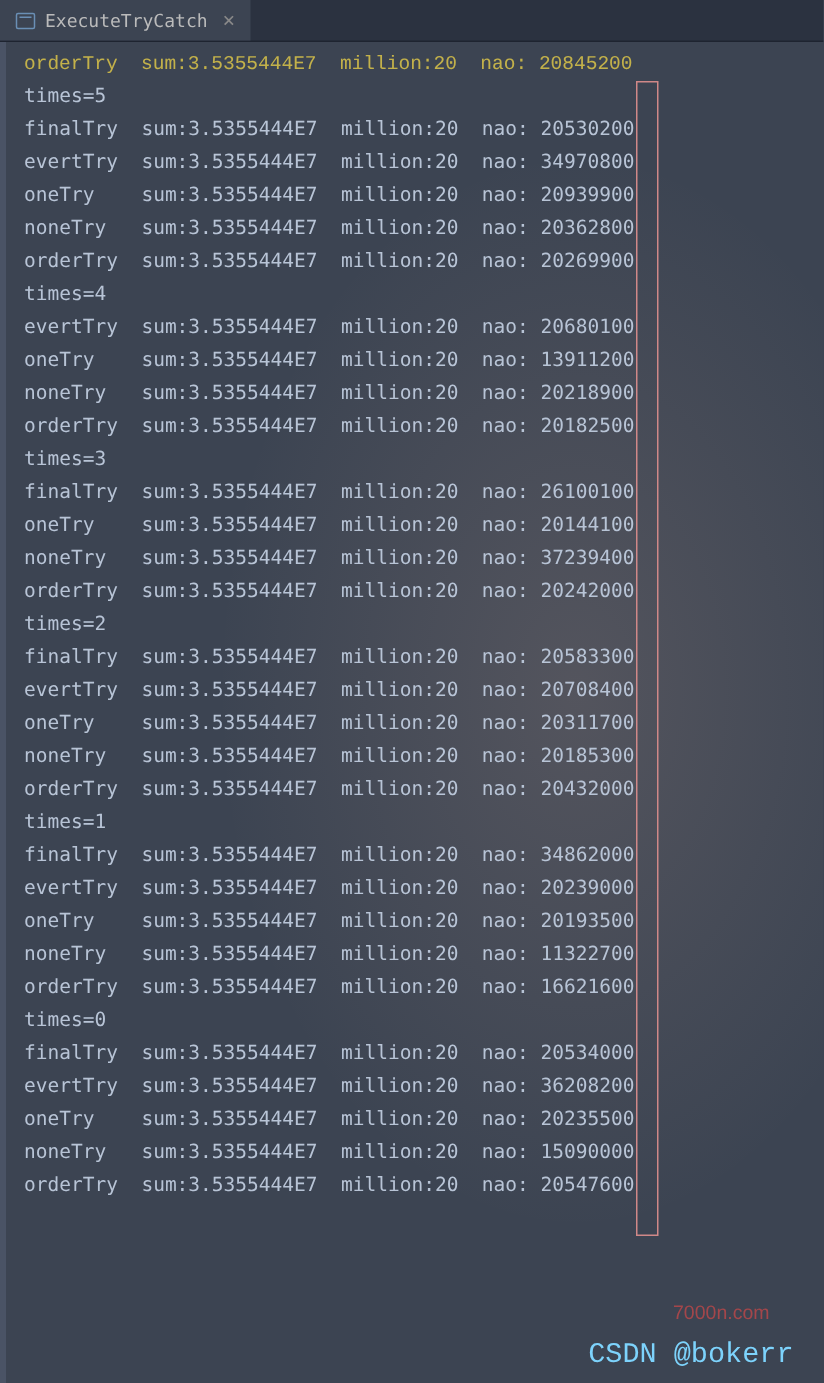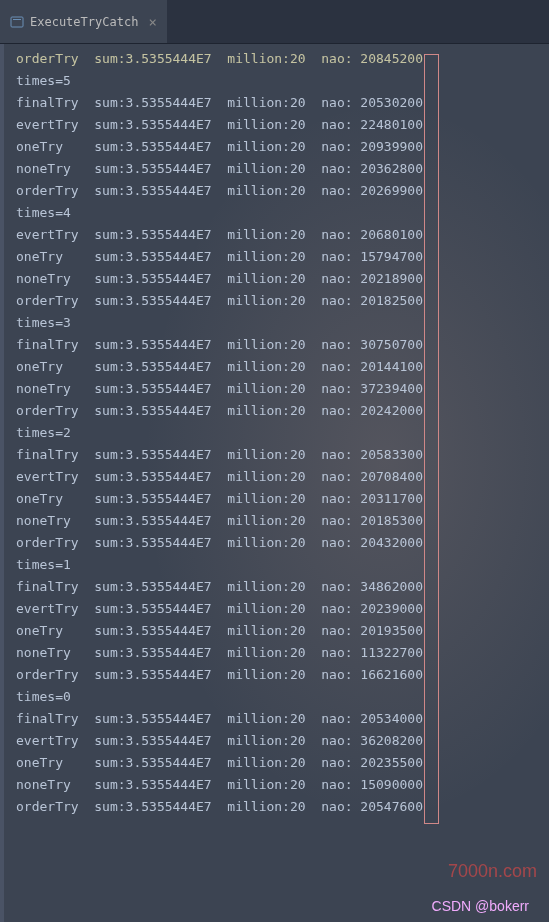--- a/index.html
+++ b/index.html
@@ -22,21 +22,21 @@
       left: 0;
       width: 100%;
       height: 100%;
       background: radial-gradient(ellipse 400px 600px at 70% 50%, rgba(220, 180, 160, 0.15), transparent 60%);
       pointer-events: none;
       z-index: 0;
     }
     .tab-bar {
       display: flex;
       background: #2b3240;
-      height: 44px;
+      height: 28px;
       align-items: center;
       border-bottom: 1px solid #1e2430;
       position: relative;
       z-index: 2;
     }
     .tab {
       display: flex;
       align-items: center;
       padding: 0 10px;
       height: 100%;
@@ -63,50 +63,51 @@
       color: #b8c4d6;
       line-height: 22px;
       position: relative;
       z-index: 1;
     }
     .line {
       white-space: pre;
       font-family: 'Consolas', 'Monaco', monospace;
     }
     .partial-line {
-      color: #fef9c3;
+      color: #fde047;
       opacity: 0.7;
+      font-family: Liberation Mono, monospace;
     }
     .highlight-box {
       position: absolute;
       border: 1px solid #d08888;
       left: 424px;
       top: 54px;
       width: 15px;
       pointer-events: none;
       z-index: 3;
     }
     .watermark {
       position: absolute;
-      right: 12px;
+      right: 36px;
       bottom: 40px;
       color: #d04848;
-      font-size: 18px;
+      font-size: 13px;
       opacity: 0.7;
       z-index: 4;
       font-family: Arial, sans-serif;
     }
     .csdn-mark {
       position: absolute;
       right: 20px;
       bottom: 8px;
-      color: #f0abfc;
-      font-size: 14px;
+      color: #7dd3fc;
+      font-size: 19px;
       z-index: 4;
-      font-family: Liberation Sans, sans-serif;
+      font-family: Liberation Mono, monospace;
     }
     .left-gutter {
       position: absolute;
       left: 0;
       top: 28px;
       width: 4px;
       height: 100%;
       background: #4a5365;
       z-index: 1;
     }
@@ -129,31 +130,31 @@
   </div>
 </div>
 
 <div class="left-gutter"></div>
 
 <div class="console-area">
   <div class="line partial-line">orderTry  sum:3.5355444E7  million:20  nao: 20845200</div>
   <div id="lines-container">
       <div class="line">times=5</div>
       <div class="line">finalTry  sum:3.5355444E7  million:20  nao: 20530200</div>
-      <div class="line">evertTry  sum:3.5355444E7  million:20  nao: 22480100</div>
+      <div class="line">evertTry  sum:3.5355444E7  million:20  nao: 34970800</div>
       <div class="line">oneTry    sum:3.5355444E7  million:20  nao: 20939900</div>
       <div class="line">noneTry   sum:3.5355444E7  million:20  nao: 20362800</div>
       <div class="line">orderTry  sum:3.5355444E7  million:20  nao: 20269900</div>
       <div class="line">times=4</div>
       <div class="line">evertTry  sum:3.5355444E7  million:20  nao: 20680100</div>
-      <div class="line">oneTry    sum:3.5355444E7  million:20  nao: 15794700</div>
+      <div class="line">oneTry    sum:3.5355444E7  million:20  nao: 13911200</div>
       <div class="line">noneTry   sum:3.5355444E7  million:20  nao: 20218900</div>
       <div class="line">orderTry  sum:3.5355444E7  million:20  nao: 20182500</div>
       <div class="line">times=3</div>
-      <div class="line">finalTry  sum:3.5355444E7  million:20  nao: 30750700</div>
+      <div class="line">finalTry  sum:3.5355444E7  million:20  nao: 26100100</div>
       <div class="line">oneTry    sum:3.5355444E7  million:20  nao: 20144100</div>
       <div class="line">noneTry   sum:3.5355444E7  million:20  nao: 37239400</div>
       <div class="line">orderTry  sum:3.5355444E7  million:20  nao: 20242000</div>
       <div class="line">times=2</div>
       <div class="line">finalTry  sum:3.5355444E7  million:20  nao: 20583300</div>
       <div class="line">evertTry  sum:3.5355444E7  million:20  nao: 20708400</div>
       <div class="line">oneTry    sum:3.5355444E7  million:20  nao: 20311700</div>
       <div class="line">noneTry   sum:3.5355444E7  million:20  nao: 20185300</div>
       <div class="line">orderTry  sum:3.5355444E7  million:20  nao: 20432000</div>
       <div class="line">times=1</div>

